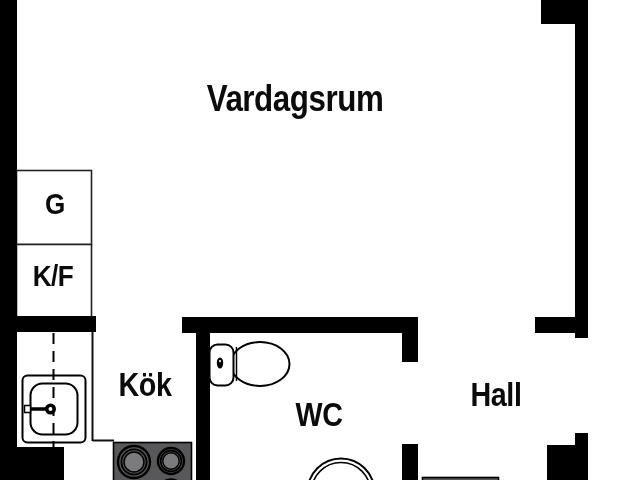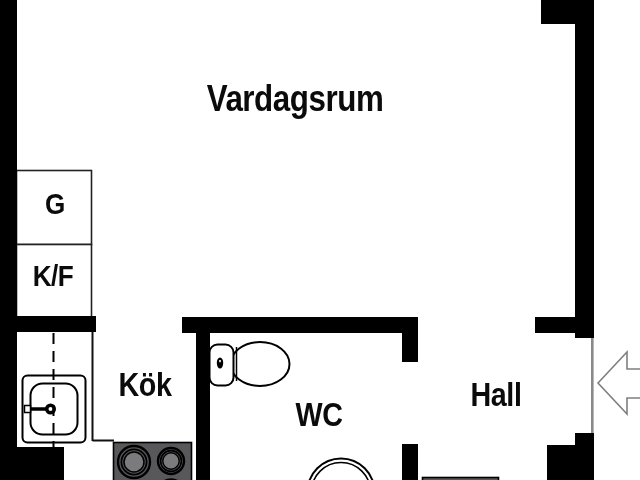--- a/index.html
+++ b/index.html
@@ -1,17 +1,17 @@
 <!DOCTYPE html>
 <html><head>
 <meta charset="utf-8">
 <style>
   html,body{margin:0;padding:0;background:#fff;}
   #stage{
-    position:relative;width:640px;height:480px;overflow:hidden;background:#ffffff;
+    position:relative;width:588px;height:480px;overflow:hidden;background:#ffffff;
     font-family:"Liberation Sans","DejaVu Sans",sans-serif;
   }
   svg{position:absolute;left:0;top:0;}
   .room-label{
     position:absolute;color:#0b0b0b;font-weight:bold;line-height:1;white-space:nowrap;
     transform:translateX(-50%) scaleX(0.87);transform-origin:center top;letter-spacing:-0.5px;
   }
   .lbl-vardagsrum{left:295px;top:81px;font-size:36px;}
   .lbl-kok{left:145px;top:368px;font-size:33px;}
   .lbl-wc{left:319px;top:398px;font-size:33px;}

